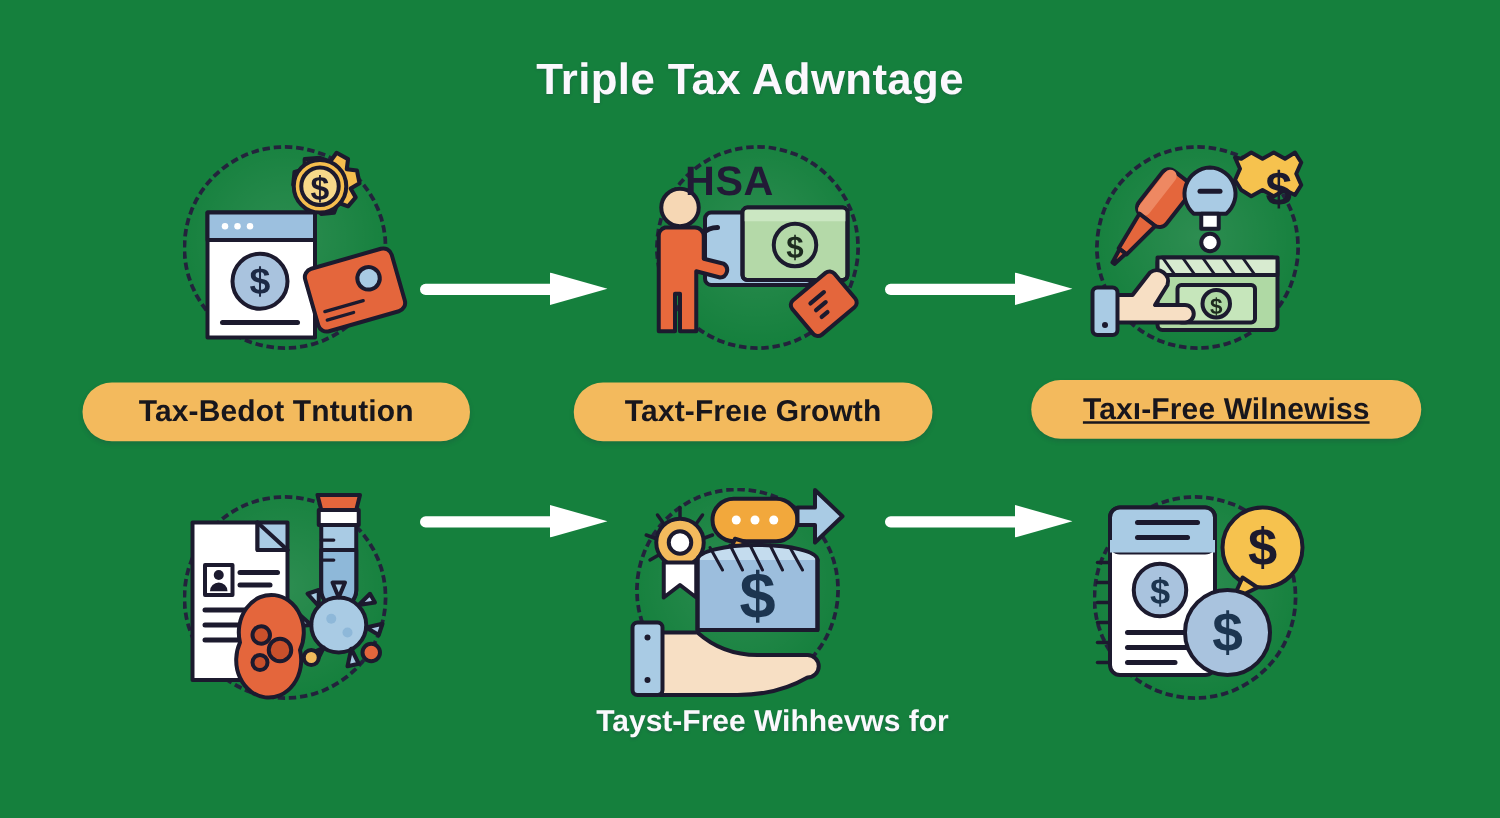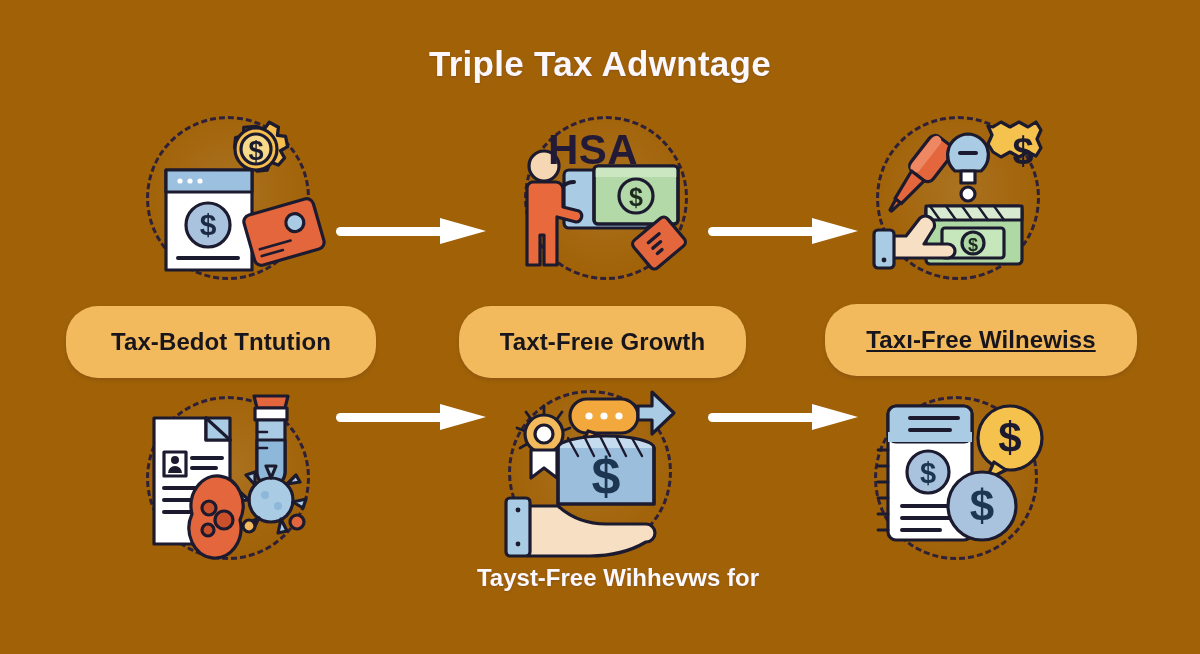--- a/index.html
+++ b/index.html
@@ -9,21 +9,21 @@
     height: 654px;
     overflow: hidden;
     font-family: "Liberation Sans", sans-serif;
     background: #ffffff;
   }
 
   .canvas {
     position: relative;
     width: 1200px;
     height: 654px;
-    background: #a16207;
+    background: #15803d;
     overflow: hidden;
   }
 
   
   .title {
     position: absolute;
     top: 44px;
     left: 0;
     width: 1200px;
     text-align: center;
@@ -73,42 +73,42 @@
     top: 0;
     width: 200px;
     height: 180px;
   }
 
   
   .hsa-label {
     position: absolute;
     left: 548px;
     top: 126px;
-    font-size: 42px;
+    font-size: 33px;
     font-weight: bold;
     color: #221A36;
     letter-spacing: 0.5px;
   }
 
   
   .arrow {
     position: absolute;
     height: 26px;
     width: 150px;
   }
   .arrow svg { display: block; }
   .arw-r1a { left: 336px; top: 218px; }
   .arw-r1b { left: 708px; top: 218px; }
   .arw-r2a { left: 336px; top: 404px; }
   .arw-r2b { left: 708px; top: 404px; }
 
   
   .pill {
     position: absolute;
-    height: 72px;
+    height: 47px;
     background: #F3BA5D;
     border-radius: 32px;
     display: flex;
     align-items: center;
     justify-content: center;
     color: #18161C;
     font-size: 24px;
     font-weight: bold;
     letter-spacing: 0.1px;
     box-shadow: 0 2px 4px rgba(45,20,70,0.16);

